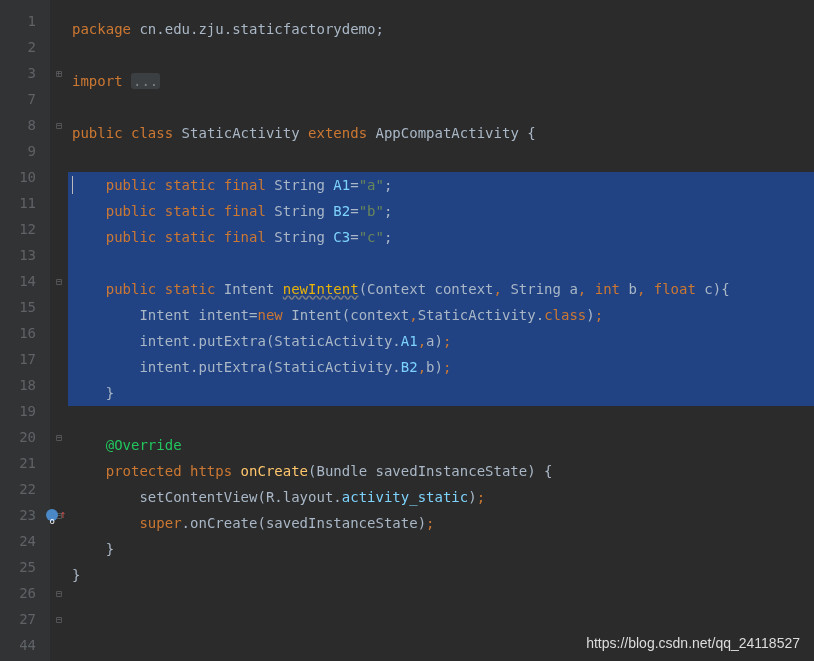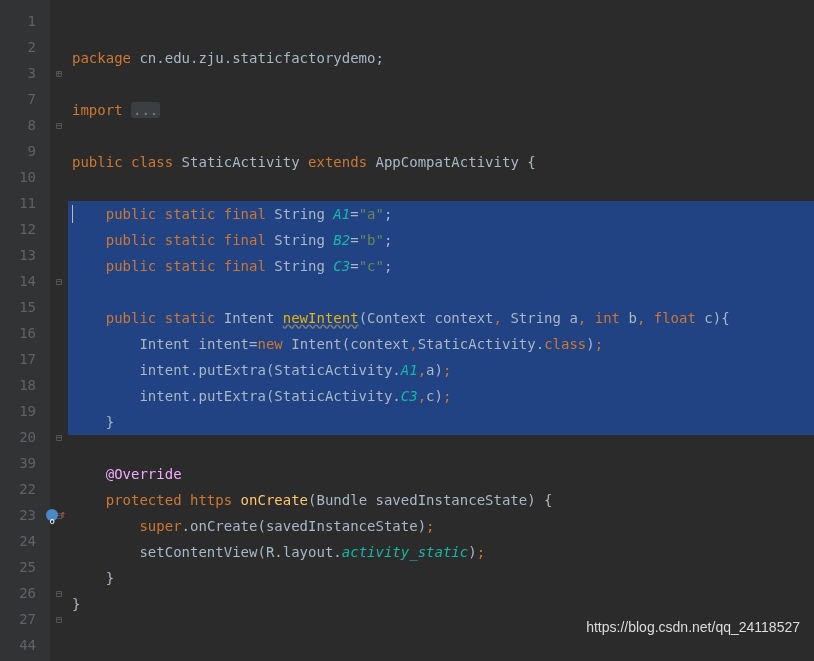--- a/index.html
+++ b/index.html
@@ -52,21 +52,20 @@
       display: flex;
       align-items: center;
       justify-content: center;
       color: #606366;
       font-size: 10px;
     }
     .code-area {
       flex: 1;
       padding-top: 16px;
       position: relative;
-      margin-top: 29px;
     }
     .code-line {
       height: 26px;
       line-height: 26px;
       white-space: pre;
       padding-left: 4px;
       position: relative;
     }
     .highlighted {
       background: #214283;
@@ -76,28 +75,28 @@
       left: 4px;
       top: 4px;
       width: 1px;
       height: 18px;
       background: #bbbbbb;
     }
     .kw { color: #cc7832; }
     .str { color: #6a8759; }
     .method { color: #ffc66d; }
     .method-u { color: #eab308; text-decoration: underline wavy #808080; }
-    .field { color: #14b8a6; font-style: italic; }
-    .annotation { color: #f0abfc; }
+    .field { color: #7dd3fc; }
+    .annotation { color: #22c55e; }
     .paren { color: #a9b7c6; }
     .plain { color: #a9b7c6; }
     .dots { color: #808080; background: #3c3f41; border-radius: 3px; padding: 0 2px; }
     .watermark {
       position: absolute;
-      bottom: 26px;
+      bottom: 10px;
       right: 14px;
       color: #dddddd;
       font-size: 14px;
       font-family: sans-serif;
     }
     .override-icon {
       width: 12px;
       height: 12px;
       border-radius: 50%;
       background: #4a88c7;
@@ -132,21 +131,21 @@
     <div class="gutter-line">11</div>
     <div class="gutter-line">12</div>
     <div class="gutter-line">13</div>
     <div class="gutter-line">14</div>
     <div class="gutter-line">15</div>
     <div class="gutter-line">16</div>
     <div class="gutter-line">17</div>
     <div class="gutter-line">18</div>
     <div class="gutter-line">19</div>
     <div class="gutter-line">20</div>
-    <div class="gutter-line">39</div>
+    <div class="gutter-line">21</div>
     <div class="gutter-line">22</div>
     <div class="gutter-line"><span>23</span><span class="gutter-icons">
           <span class="override-icon"></span>
           <span class="up-arrow">↑</span>
         </span></div>
     <div class="gutter-line">24</div>
     <div class="gutter-line">25</div>
     <div class="gutter-line">26</div>
     <div class="gutter-line">27</div>
     <div class="gutter-line">44</div>
@@ -187,26 +186,26 @@
     <div class="code-line"></div>
     <div class="code-line"><span class="kw">public</span><span> </span><span class="kw">class</span><span> </span><span class="plain">StaticActivity</span><span> </span><span class="kw">extends</span><span> </span><span class="plain">AppCompatActivity</span><span> </span><span class="plain">{</span></div>
     <div class="code-line"></div>
     <div class="code-line highlighted"><span class="caret"></span>    <span class="kw">public</span> <span class="kw">static</span> <span class="kw">final</span> <span class="plain">String</span> <span class="field">A1</span><span class="plain">=</span><span class="str">"a"</span><span class="plain">;</span></div>
     <div class="code-line highlighted">    <span class="kw">public</span> <span class="kw">static</span> <span class="kw">final</span> <span class="plain">String</span> <span class="field">B2</span><span class="plain">=</span><span class="str">"b"</span><span class="plain">;</span></div>
     <div class="code-line highlighted">    <span class="kw">public</span> <span class="kw">static</span> <span class="kw">final</span> <span class="plain">String</span> <span class="field">C3</span><span class="plain">=</span><span class="str">"c"</span><span class="plain">;</span></div>
     <div class="code-line highlighted"></div>
     <div class="code-line highlighted">    <span class="kw">public</span> <span class="kw">static</span> <span class="plain">Intent</span> <span class="method-u">newIntent</span><span class="paren">(</span><span class="plain">Context</span> <span class="plain">context</span><span class="kw">, </span><span class="plain">String</span> <span class="plain">a</span><span class="kw">, </span><span class="kw">int</span> <span class="plain">b</span><span class="kw">, </span><span class="kw">float</span> <span class="plain">c</span><span class="paren">){</span></div>
     <div class="code-line highlighted">        <span class="plain">Intent</span> <span class="plain">intent</span><span class="plain">=</span><span class="kw">new</span> <span class="plain">Intent</span><span class="paren">(</span><span class="plain">context</span><span class="kw">,</span><span class="plain">StaticActivity</span><span class="plain">.</span><span class="kw">class</span><span class="paren">)</span><span class="kw">;</span></div>
     <div class="code-line highlighted">        <span class="plain">intent</span><span class="plain">.</span><span class="plain">putExtra</span><span class="paren">(</span><span class="plain">StaticActivity</span><span class="plain">.</span><span class="field">A1</span><span class="kw">,</span><span class="plain">a</span><span class="paren">)</span><span class="kw">;</span></div>
-    <div class="code-line highlighted">        <span class="plain">intent</span><span class="plain">.</span><span class="plain">putExtra</span><span class="paren">(</span><span class="plain">StaticActivity</span><span class="plain">.</span><span class="field">C3</span><span class="kw">,</span><span class="plain">c</span><span class="paren">)</span><span class="kw">;</span></div>
+    <div class="code-line highlighted">        <span class="plain">intent</span><span class="plain">.</span><span class="plain">putExtra</span><span class="paren">(</span><span class="plain">StaticActivity</span><span class="plain">.</span><span class="field">B2</span><span class="kw">,</span><span class="plain">b</span><span class="paren">)</span><span class="kw">;</span></div>
     <div class="code-line highlighted">    <span class="plain">}</span></div>
     <div class="code-line"></div>
     <div class="code-line">    <span class="annotation">@Override</span></div>
     <div class="code-line">    <span class="kw">protected</span> <span class="kw">https</span> <span class="method">onCreate</span><span class="paren">(</span><span class="plain">Bundle</span> <span class="plain">savedInstanceState</span><span class="paren">) {</span></div>
+    <div class="code-line">        <span class="plain">setContentView</span><span class="paren">(</span><span class="plain">R</span><span class="plain">.</span><span class="plain">layout</span><span class="plain">.</span><span class="field">activity_static</span><span class="paren">)</span><span class="kw">;</span></div>
     <div class="code-line">        <span class="kw">super</span><span class="plain">.</span><span class="plain">onCreate</span><span class="paren">(</span><span class="plain">savedInstanceState</span><span class="paren">)</span><span class="kw">;</span></div>
-    <div class="code-line">        <span class="plain">setContentView</span><span class="paren">(</span><span class="plain">R</span><span class="plain">.</span><span class="plain">layout</span><span class="plain">.</span><span class="field">activity_static</span><span class="paren">)</span><span class="kw">;</span></div>
     <div class="code-line">    <span class="plain">}</span></div>
     <div class="code-line"><span class="plain">}</span></div>
     <div class="code-line"></div>
   </div>
 </div>
 
 <div class="watermark">https://blog.csdn.net/qq_24118527</div>
 
 </body></html>

